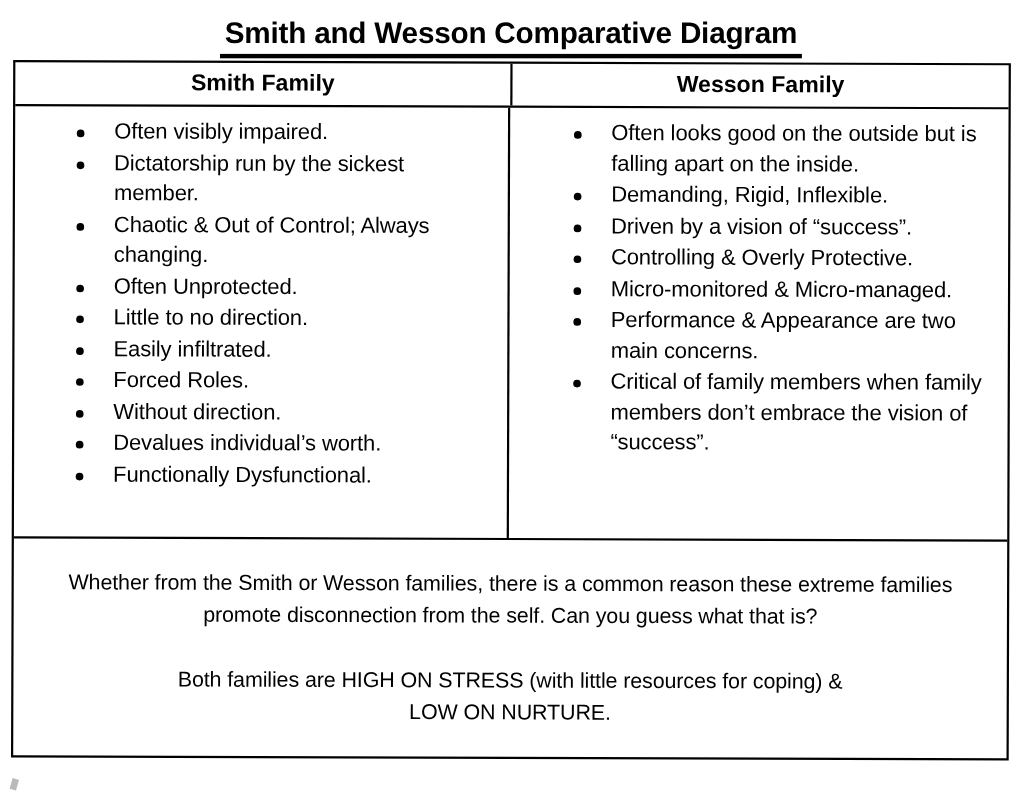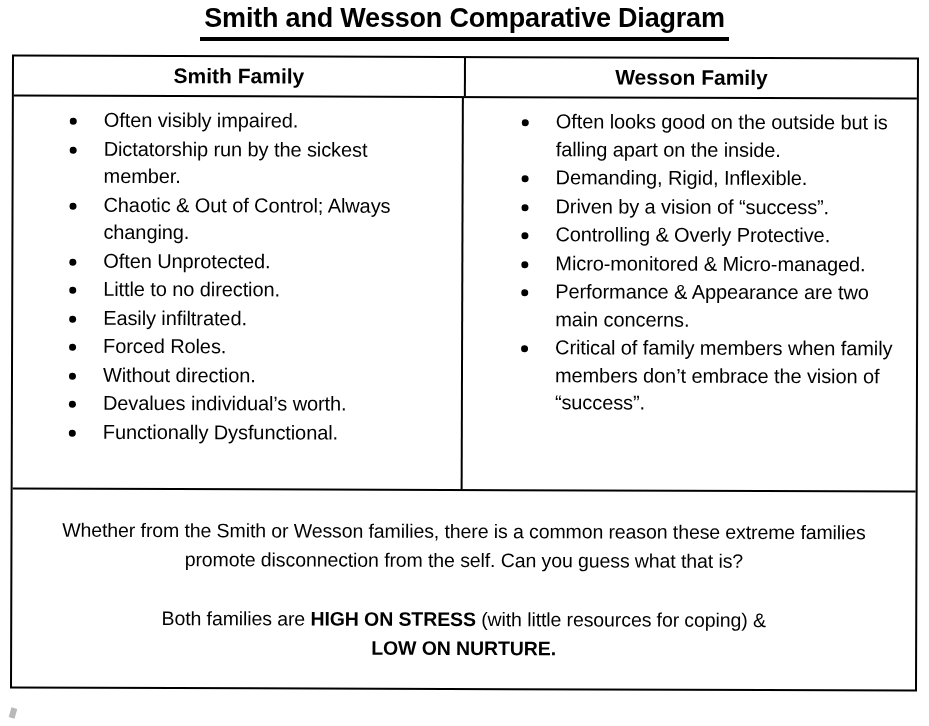--- a/index.html
+++ b/index.html
@@ -25,21 +25,21 @@
     width: 929px;
     height: 48px;
     text-align: center;
   }
   .doc-title {
     display: inline-block;
     font-size: 27px;
     font-weight: bold;
     letter-spacing: -0.2px;
     line-height: 34px;
-    padding: 1px 4px 2px 4px;
+    padding: 13px 4px 2px 4px;
     border-bottom: 4px solid #000;
     white-space: nowrap;
   }
 
   
   .compare-table {
     position: absolute;
     left: 11px;
     top: 56px;
     width: 907px;
@@ -123,21 +123,21 @@
   .footer-p {
     font-size: 19.5px;
     line-height: 29px;
     margin: 0;
     letter-spacing: -0.1px;
   }
   .footer-p.second {
     margin-top: 30px;
   }
   .footer-p b {
-    font-weight: bold;
+    font-weight: normal;
   }
 
   
   .scan-mark {
     position: absolute;
     left: 10px;
     top: 708px;
     width: 6px;
     height: 10px;
     background: #b9b9b9;

